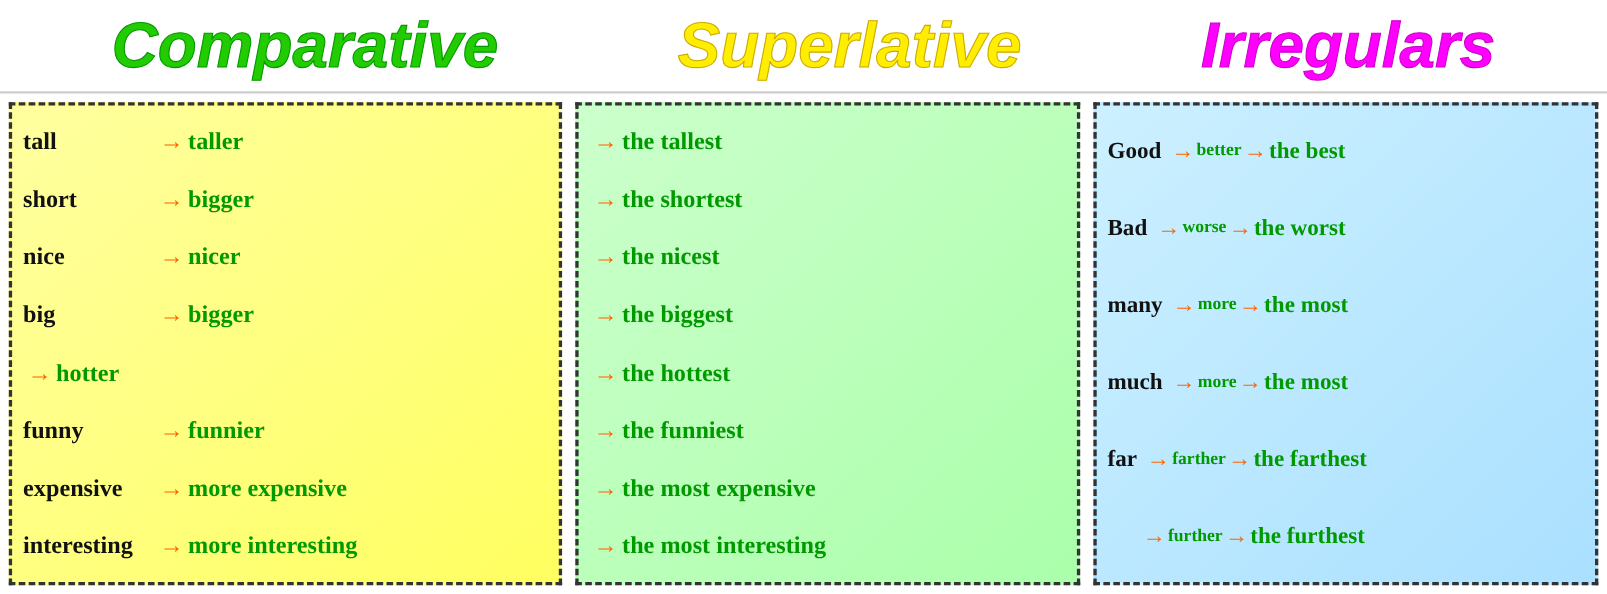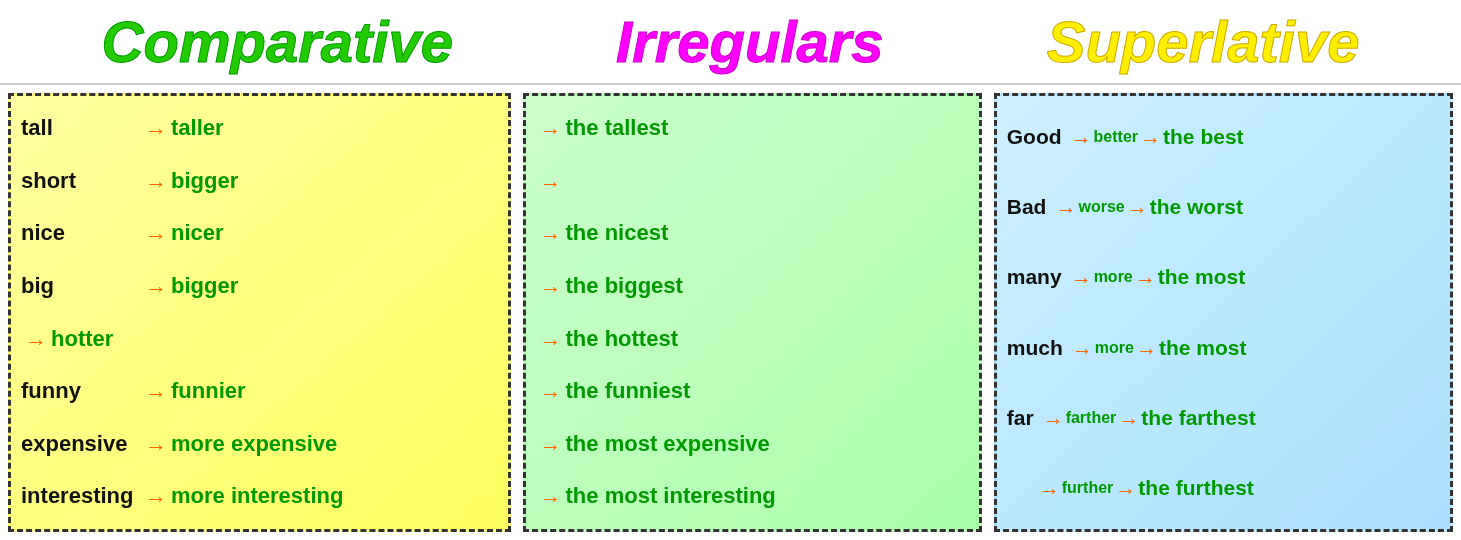--- a/index.html
+++ b/index.html
@@ -51,20 +51,21 @@
       color: #ff00ff;
       -webkit-text-stroke: 1px #cc00cc;
     }
 
     
     .content-area {
       display: flex;
       flex: 1;
       padding: 8px;
       gap: 12px;
+      font-family: Liberation Serif, serif;
     }
 
     
     .panel-comparative {
       flex: 1.1;
       border: 3px dashed #333;
       background: linear-gradient(to bottom right, #ffffa0, #ffff60);
       padding: 6px 10px;
       display: flex;
       flex-direction: column;
@@ -157,22 +158,22 @@
       margin-left: 30px;
     }
   </style>
 </head>
 <body>
 
 <div class="main-container">
 
   <div class="header">
     <span class="header-title title-comparative">Comparative</span>
+    <span class="header-title title-superlative">Superlative</span>
     <span class="header-title title-irregulars">Irregulars</span>
-    <span class="header-title title-superlative">Superlative</span>
   </div>
 
   <div class="content-area">
 
     <div class="panel-comparative">
       <div class="row">
         <span class="word-black">tall</span>
         <span class="arrow">→</span>
         <span class="word-green">taller</span>
       </div>
@@ -212,20 +213,21 @@
       </div>
     </div>
 
     <div class="panel-superlative">
       <div class="row">
         <span class="arrow">→</span>
         <span class="word-green">the tallest</span>
       </div>
       <div class="row">
         <span class="arrow">→</span>
+        <span class="word-green">the shortest</span>
       </div>
       <div class="row">
         <span class="arrow">→</span>
         <span class="word-green">the nicest</span>
       </div>
       <div class="row">
         <span class="arrow">→</span>
         <span class="word-green">the biggest</span>
       </div>
       <div class="row">

